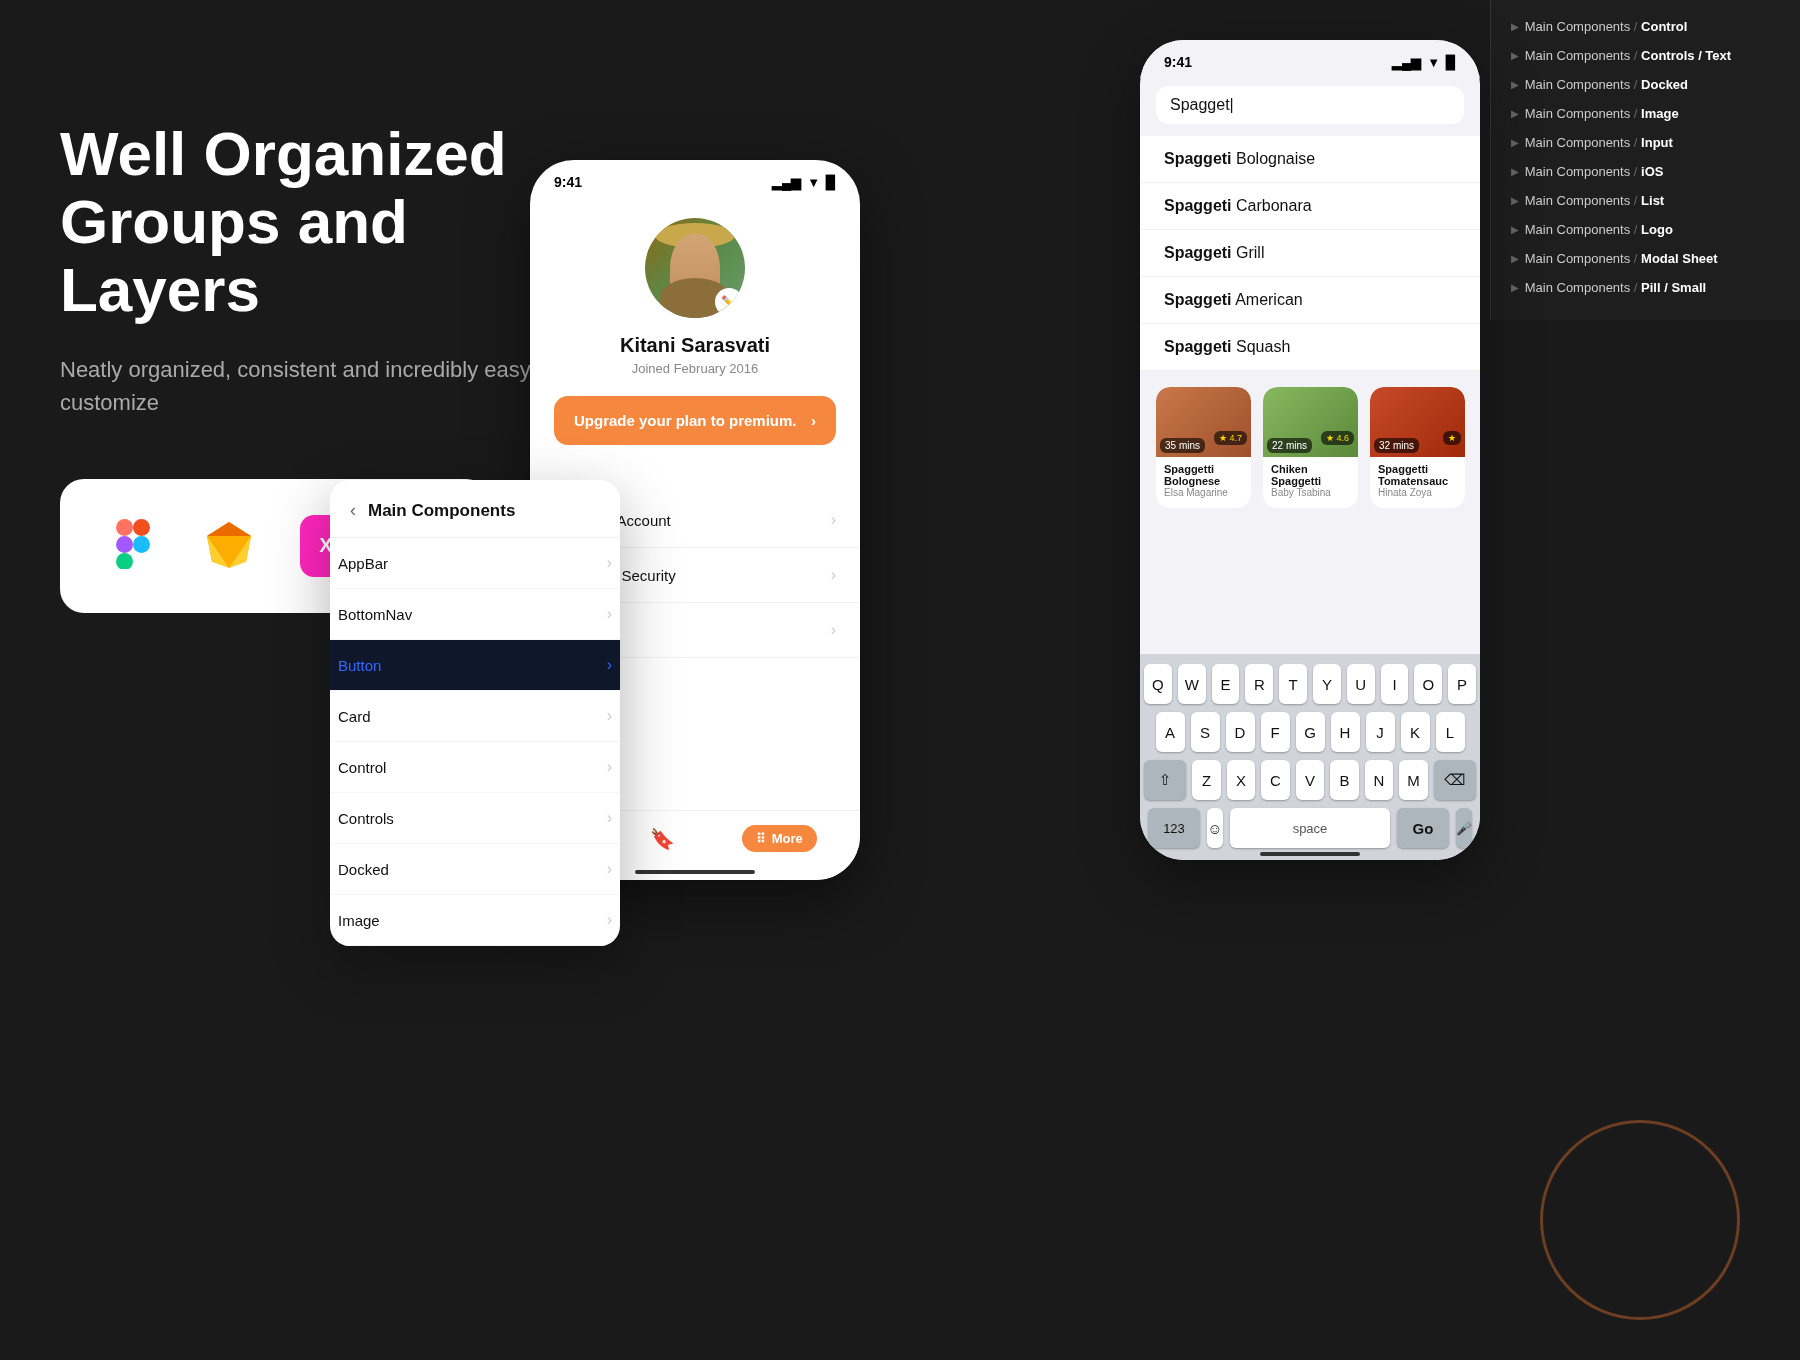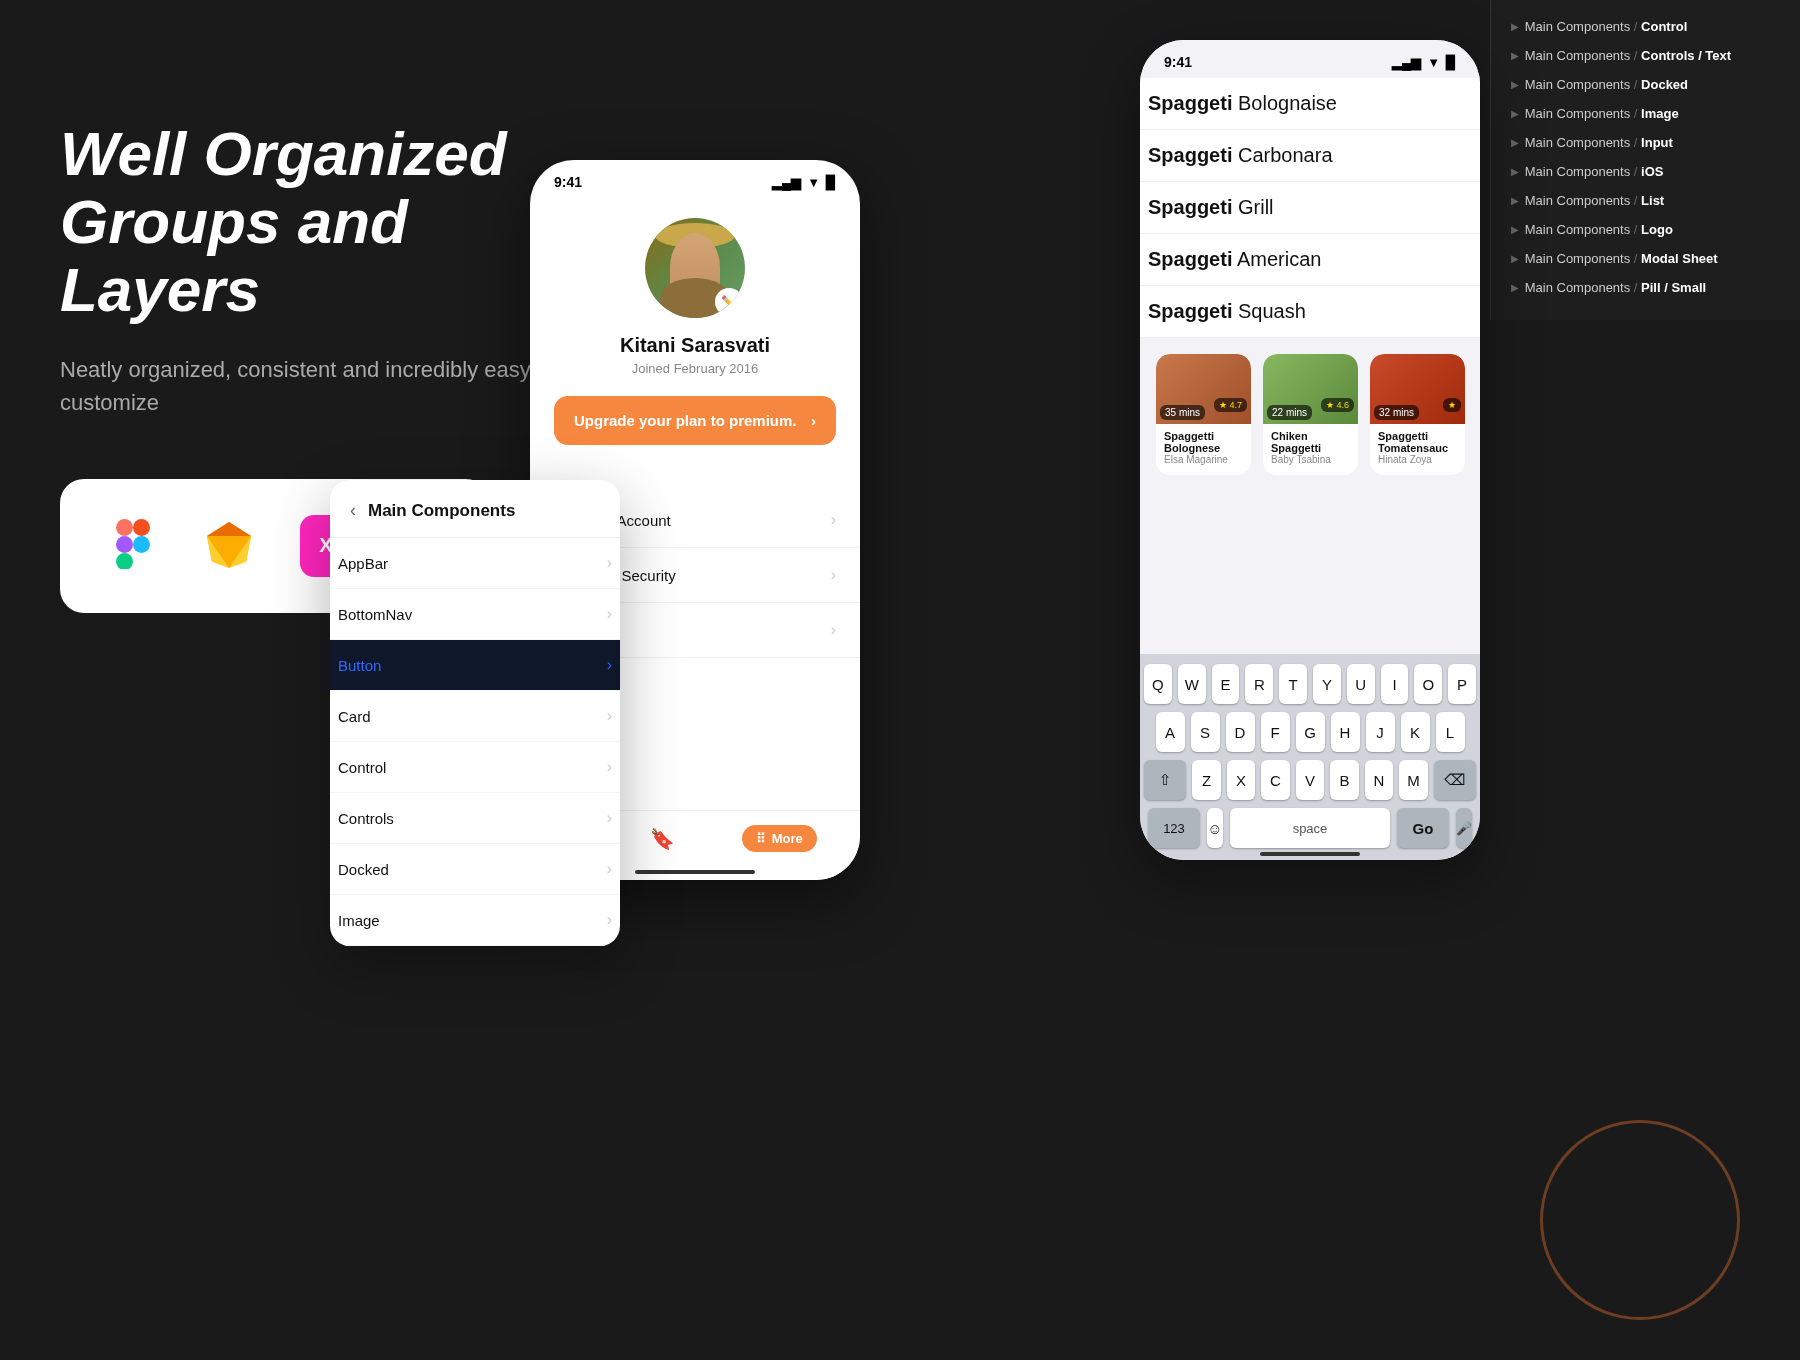--- a/index.html
+++ b/index.html
@@ -18,21 +18,20 @@
       left: 60px;
       top: 120px;
       width: 500px;
     }
     .headline {
       color: #ffffff;
       font-size: 62px;
       font-weight: 800;
       line-height: 1.1;
       margin-bottom: 28px;
-      font-style: italic;
     }
     .subheadline {
       color: #aaaaaa;
       font-size: 22px;
       line-height: 1.5;
       margin-bottom: 60px;
     }
 
     
     .tools-card {
@@ -303,23 +302,23 @@
       border-radius: 12px;
       padding: 10px 14px;
       font-size: 16px;
       color: #111;
       display: flex;
       align-items: center;
     }
     .search-cursor { color: #111; }
     .search-results { background: white; margin: 0 0; }
     .search-result-item {
-      padding: 14px 8px;
+      padding: 14px 24px;
       border-bottom: 1px solid #f0f0f0;
-      font-size: 20px;
+      font-size: 16px;
       color: #111;
     }
     .search-bold { font-weight: 700; }
     .food-cards-row {
       display: flex;
       gap: 12px;
       padding: 16px;
       background: #f2f2f7;
       overflow: hidden;
     }
@@ -584,20 +583,23 @@
 </div>
 
 <div class="phone-search">
   <div class="search-status-bar">
     <span>9:41</span>
     <div class="status-icons">
       <span>▂▄▆</span>
       <span>▼</span>
       <span>▉</span>
     </div>
+  </div>
+  <div class="search-bar">
+    <span>Spagget<span class="search-cursor">|</span></span>
   </div>
   <div class="search-results">
     <div class="search-result-item">
       <span class="search-bold">Spaggeti</span> Bolognaise
     </div>
     <div class="search-result-item">
       <span class="search-bold">Spaggeti</span> Carbonara
     </div>
     <div class="search-result-item">
       <span class="search-bold">Spaggeti</span> Grill

